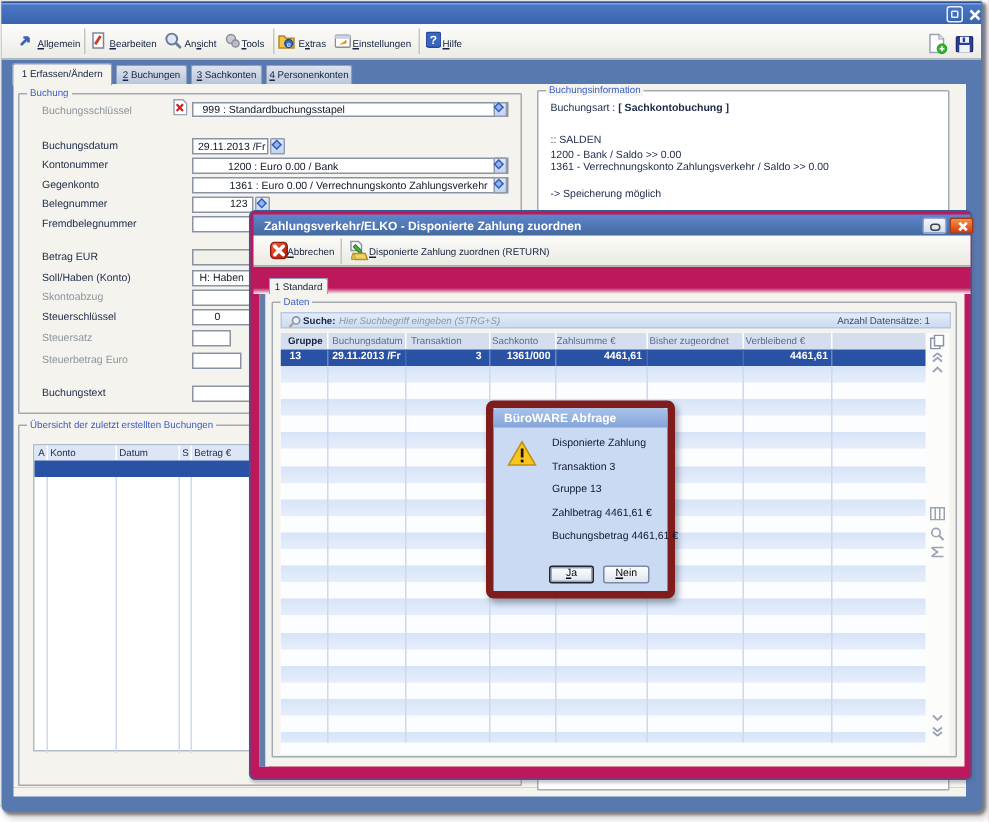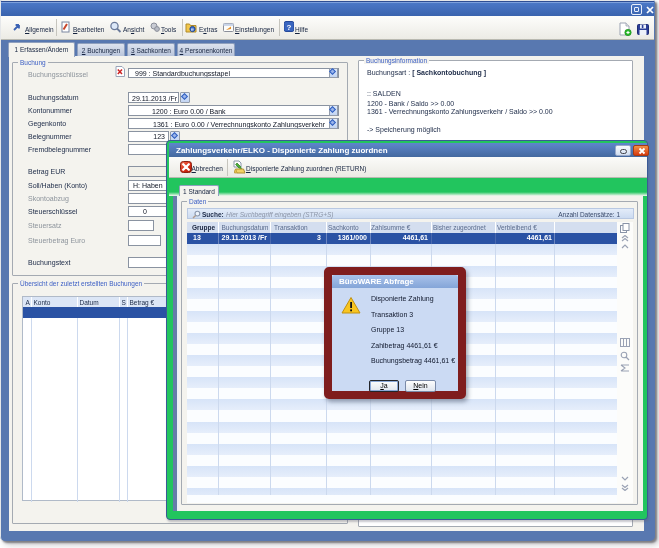--- a/index.html
+++ b/index.html
@@ -37,37 +37,37 @@
 .field { position:absolute; background:#fff; border:1px solid #8a93a1; font-size:7px;
   color:#101624; line-height:8px; white-space:nowrap; overflow:hidden; }
 .spin { position:absolute; width:10px; background:linear-gradient(#dfeafa,#c2d4f2);
   border:1px solid #939cab; border-radius:1px; }
 .spin i { position:absolute; left:50%; top:50%; width:5px; height:5px; margin:-3.2px 0 0 -3.2px;
   border:1.4px solid #2f5fc0; background:#9ab4ea; transform:rotate(45deg); }
 .gridv { position:absolute; width:1px; background:#ccd9ee; }
 
 
 #dlg { position:absolute; left:166px; top:140px; width:482px; height:380px;
-  background:#22c55e; border:1px solid #3a5a96; border-radius:4px;
+  background:#be185d; border:1px solid #3a5a96; border-radius:4px;
   box-shadow:1px 2px 2px rgba(95,95,115,.35); }
 #dlgtitle { position:absolute; left:2px; top:2px; width:478px; height:14px;
   background:linear-gradient(#5e86cc,#44699f); color:#fff; font-weight:bold; font-size:8px; }
 #dlgtoolbar { position:absolute; left:2px; top:16px; width:478px; height:21px;
   background:linear-gradient(#fbfbf9,#ebeae4); border-bottom:1px solid #b9b9b1; }
 #dlgpanel { position:absolute; left:6px; top:55px; width:470px; height:315px; background:#f4f3ee; }
 .dtab { position:absolute; left:6px; top:-11px; width:40px; height:11px; background:#f4f3ee;
   border:1px solid #8fa0be; border-bottom:none; border-radius:2px 2px 0 0;
   font-size:6.5px; line-height:11px; text-align:center; color:#15233f; white-space:nowrap; }
 .hcell { position:absolute; top:2px; white-space:nowrap; }
 .rcell { position:absolute; top:1px; white-space:nowrap; }
 .stripe { position:absolute; left:0; right:0; height:11.1px; background:linear-gradient(#d7e4f8,#e6eefb); }
 
 
-#modal { position:absolute; left:324px; top:267px; width:142px; height:132px;
-  background:#cbdaf3; border:8px solid #7f1d1d; border-radius:5px;
+#modal { position:absolute; left:324px; top:267px; width:126px; height:132px;
+  background:#cbdaf3; border:5px solid #7f1d1d; border-radius:5px;
   box-shadow:2px 3px 4px rgba(70,80,100,.5); }
 #modaltitle { position:absolute; left:0; top:0; right:0; height:13px;
   background:linear-gradient(#a9c2ea,#84a5d8); border-radius:3px 3px 0 0;
   color:#fff; font-weight:bold; font-size:8px; line-height:13px; padding-left:7px; }
 .mline { position:absolute; left:39px; font-size:7px; color:#10182c; white-space:nowrap; }
 .mbtn { position:absolute; top:105px; height:12px; background:linear-gradient(#fdfdfd,#dfe5ee);
   border:1px solid #7a8aa8; border-radius:2px; font-size:7px; text-align:center; line-height:10px; color:#000; }
 .ico { position:absolute; }
 svg { display:block; }
 </style>

